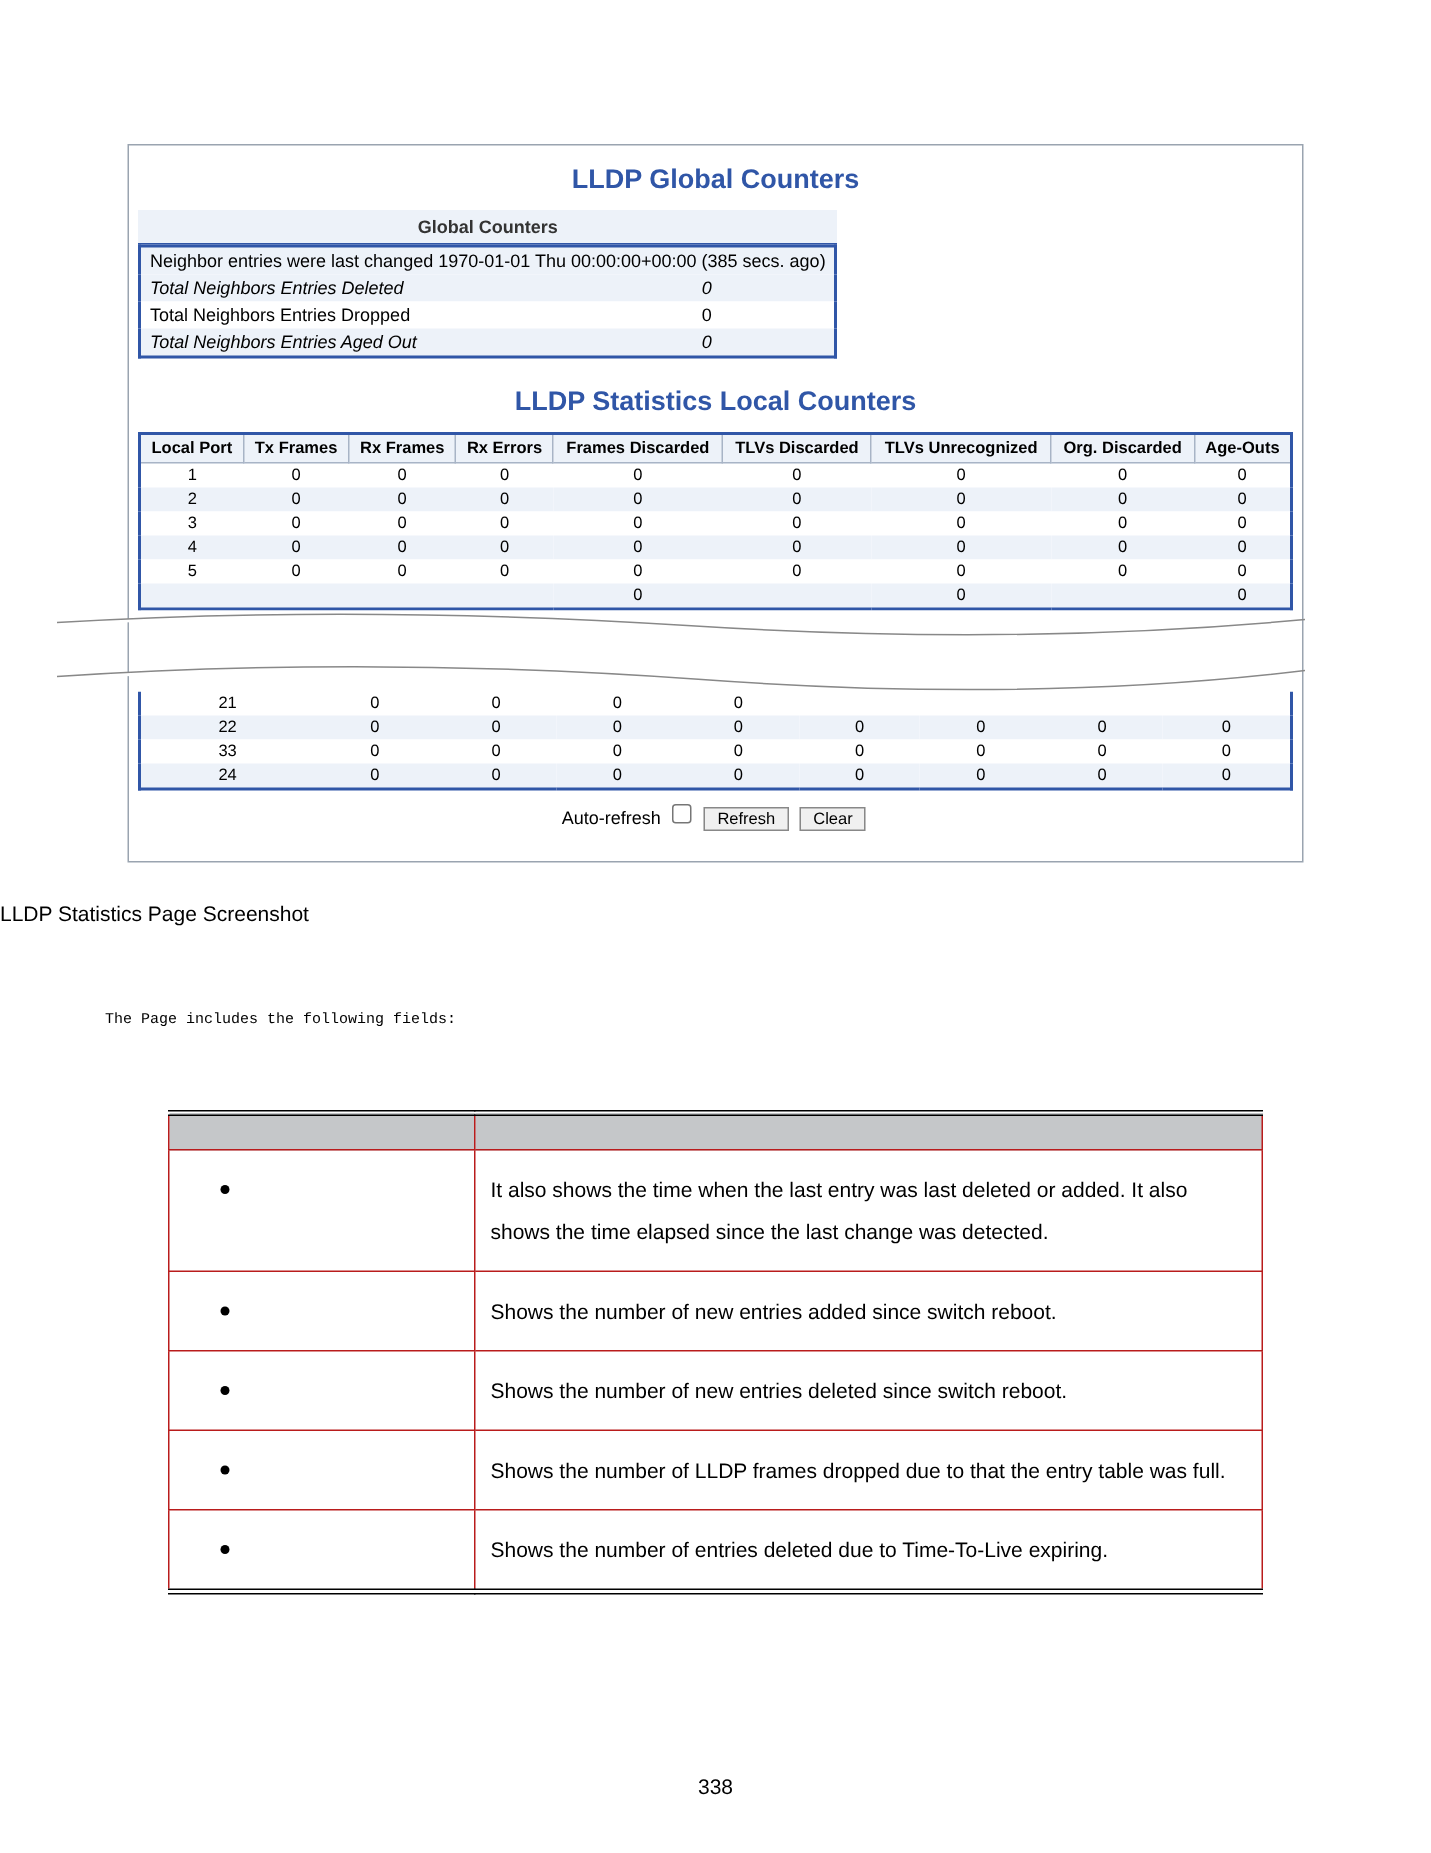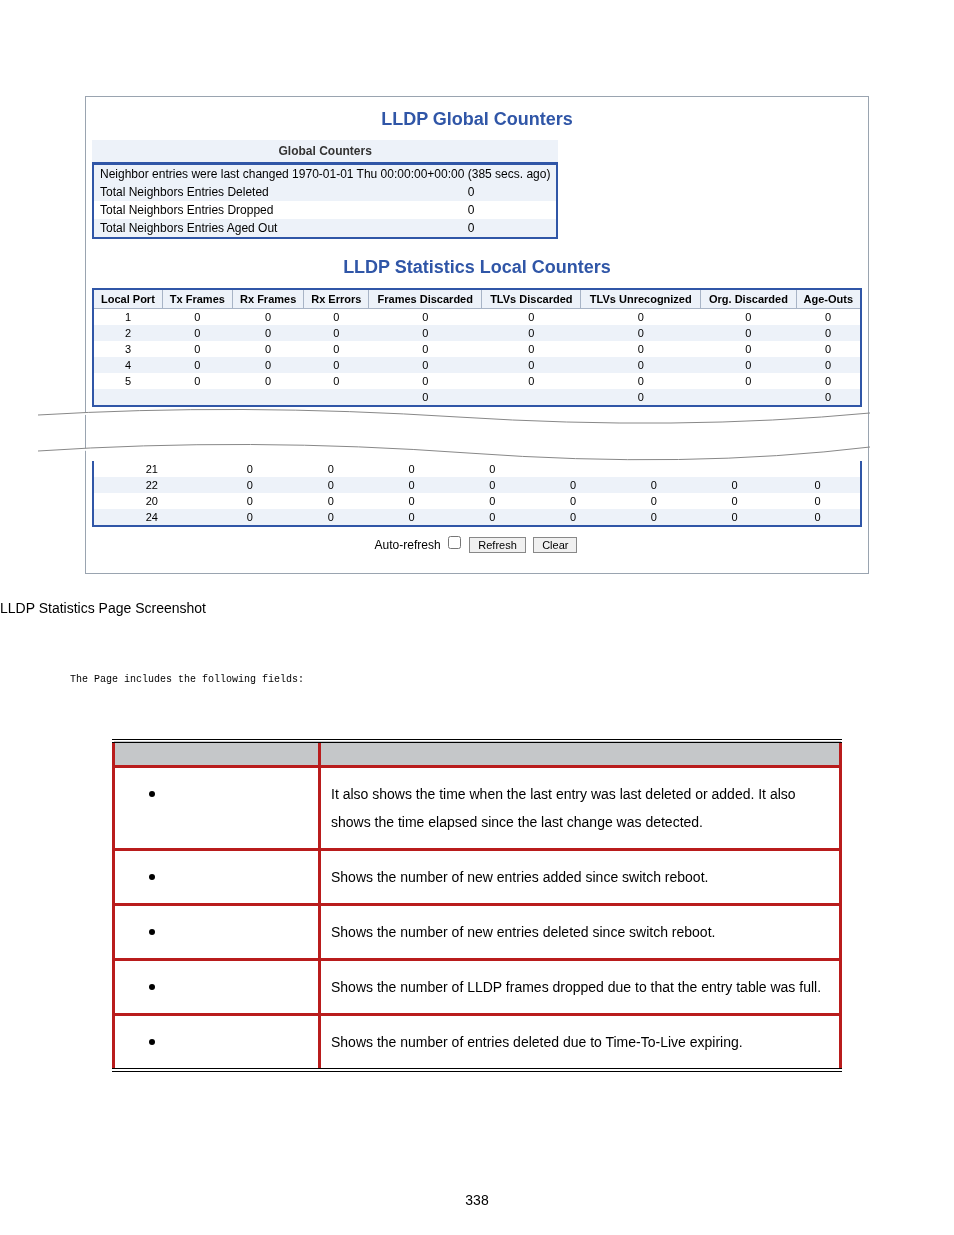--- a/index.html
+++ b/index.html
@@ -6,35 +6,35 @@
   .page { width:954px; margin:0 auto; position:relative; }
   .shot-frame { margin:96px 85px 0 85px; border:1px solid #9aa4b0; padding:8px 6px 20px 6px; }
   .title1,.title2 { text-align:center; color:#3056a7; font-weight:bold; font-size:18px; margin:4px 0 10px 0; }
   .title2 { margin-top:18px; }
   .gc-wrap { display:flex; justify-content:flex-start; }
   .gc-table { border:2px solid #3056a7; border-collapse:collapse; font-size:12px; }
   .gc-table caption { caption-side:top; font-weight:bold; color:#333; padding:4px 0; background:#edf2f9; border-bottom:1px solid #3056a7; }
   .gc-table td { padding:2px 6px; }
   .gc-row-banner td { background:#edf2f9; }
   .gc-row-odd td { background:#fff; }
-  .gc-row-even td { background:#edf2f9; }
+  .gc-row-even td { background:#edf2f9;font-style:italic; }
   .lc-table { width:100%; border-collapse:collapse; font-size:11px; border:2px solid #3056a7; }
   .lc-table th { background:#edf2f9; border:1px solid #a8b4c6; padding:3px 5px; font-weight:bold; white-space:nowrap; }
   .lc-table td { text-align:center; padding:2px 5px; }
   .lc-row-odd td { background:#fff; }
   .lc-row-even td { background:#edf2f9; }
   .controls { text-align:center; margin-top:6px; font-size:12px; }
   .controls button { font-size:11px; padding:1px 8px; margin:0 2px; background:#f0f0f0; border:1px solid #888; }
   .tear-wrap { position:relative; margin:0 -6px; height:54px; background:#fff; }
   .tear-wrap svg { position:absolute; left:-48px; right:0; width:832px; }
   .caption { text-align:left; font-size:14px; margin-top:26px; }
   .fields-intro { font-size:10px; margin:58px 0 0 70px;font-family:Liberation Mono, monospace; }
   .fields-table-wrap { padding:0 112px; margin-top:54px; }
   .fields-table { width:100%; border-collapse:collapse; font-size:14px; border-top:4px double #000; border-bottom:4px double #000; }
-  .fields-table td { border:3px solid #b91c1c; padding:12px 10px; vertical-align:top; line-height:2; }
+  .fields-table td { border:1px solid #b91c1c; padding:12px 10px; vertical-align:top; line-height:2; }
   .fields-table thead td { background:#c5c7c9; height:22px; padding:0; }
   .fields-table td.col-obj { width:183px; }
   .bullet { display:inline-block; width:6px; height:6px; background:#000; border-radius:50%; margin:0 8px 2px 24px; vertical-align:middle; }
   .page-num { text-align:center; font-size:14px; margin-top:120px; padding-bottom:24px; }
 </style>
 </head>
 <body>
 
 <div class="page">
 
@@ -178,21 +178,21 @@
             <td>0</td>
             <td>0</td>
             <td>0</td>
             <td>0</td>
             <td>0</td>
             <td>0</td>
             <td>0</td>
             <td>0</td>
           </tr>
           <tr class="lc-row-odd">
-            <td>20</td>
+            <td>33</td>
             <td>0</td>
             <td>0</td>
             <td>0</td>
             <td>0</td>
             <td>0</td>
             <td>0</td>
             <td>0</td>
             <td>0</td>
           </tr>
           <tr class="lc-row-even">

